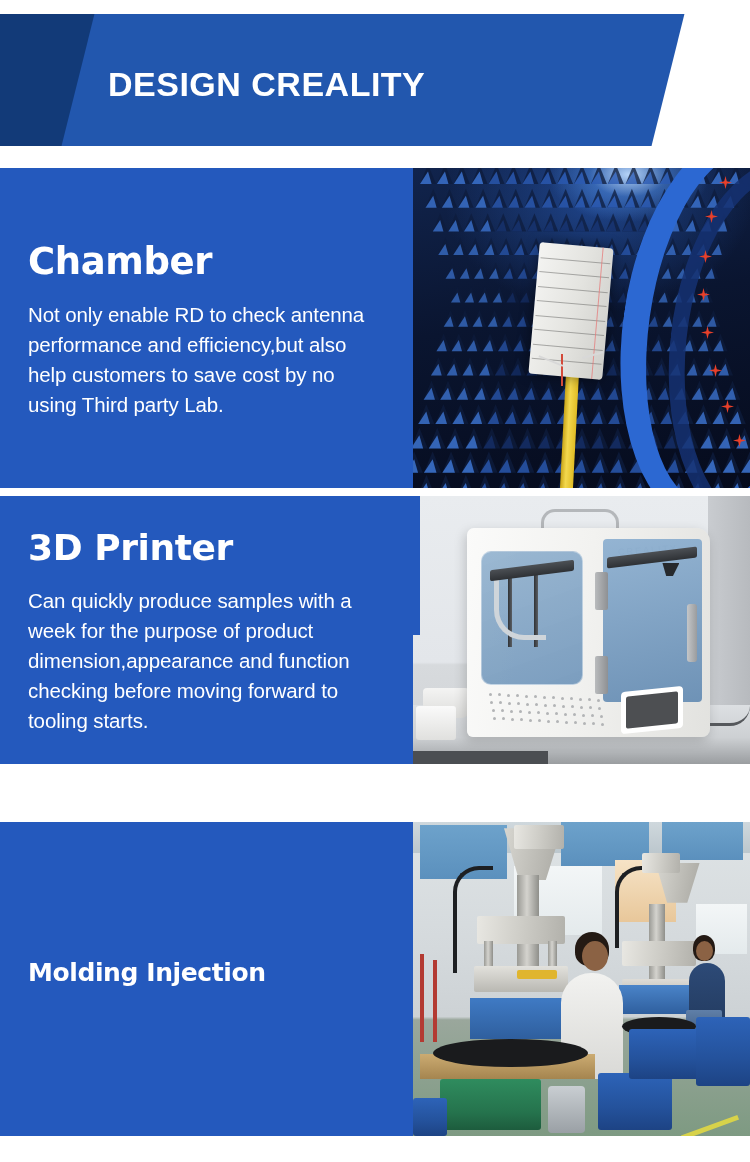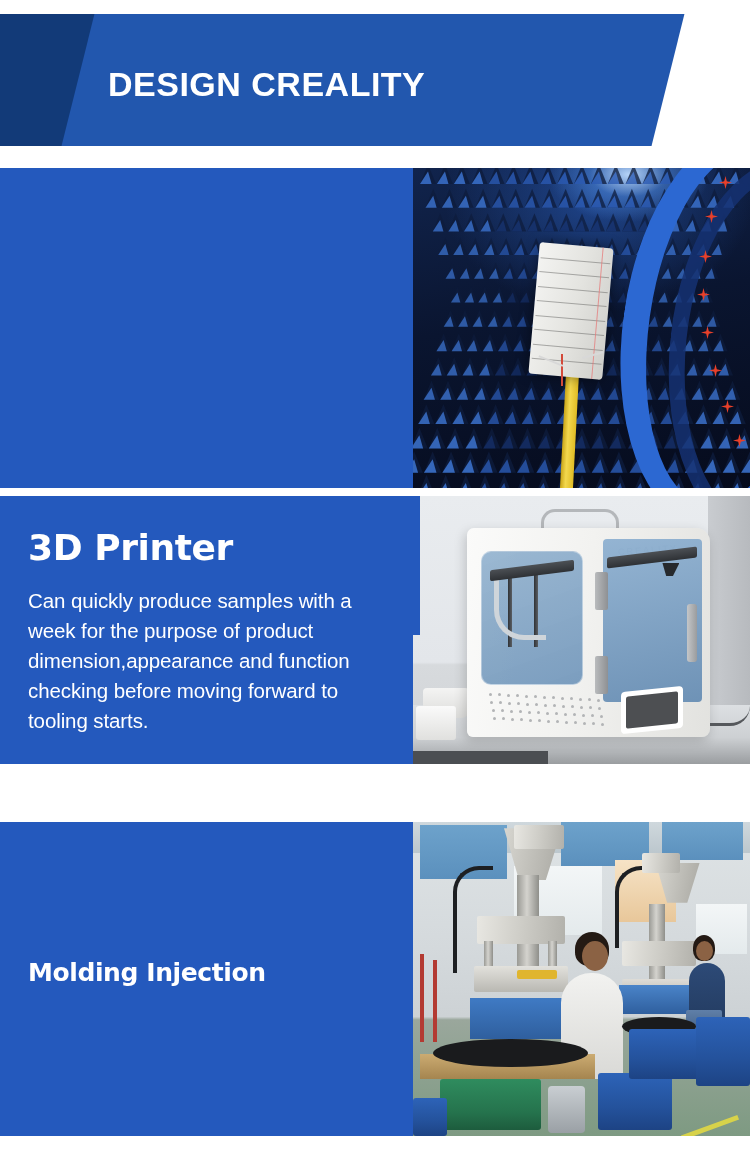--- a/index.html
+++ b/index.html
@@ -463,20 +463,22 @@
 <body>
 
 <div class="header">
   <div class="header-dark"></div>
   <div class="header-blue"></div>
   <div class="header-title">DESIGN CREALITY</div>
 </div>
 
 <div class="card card-1">
   <div class="card-text">
+    <div class="card-title">Chamber</div>
+    <div class="card-body">Not only enable RD to check antenna performance and efficiency,but also help customers to save cost by no using Third party Lab.</div>
   </div>
   <div class="card-media">
     <div class="chamber">
       <div class="cone-layer" id="cones1">
           <div class="cone-row" style="top: 14px; transform: scale(0.89); transform-origin: 50% 50%; opacity: 0.77;">
             <div class="cone bright"></div>
             <div class="cone bright"></div>
             <div class="cone bright"></div>
             <div class="cone bright"></div>
             <div class="cone"></div>

